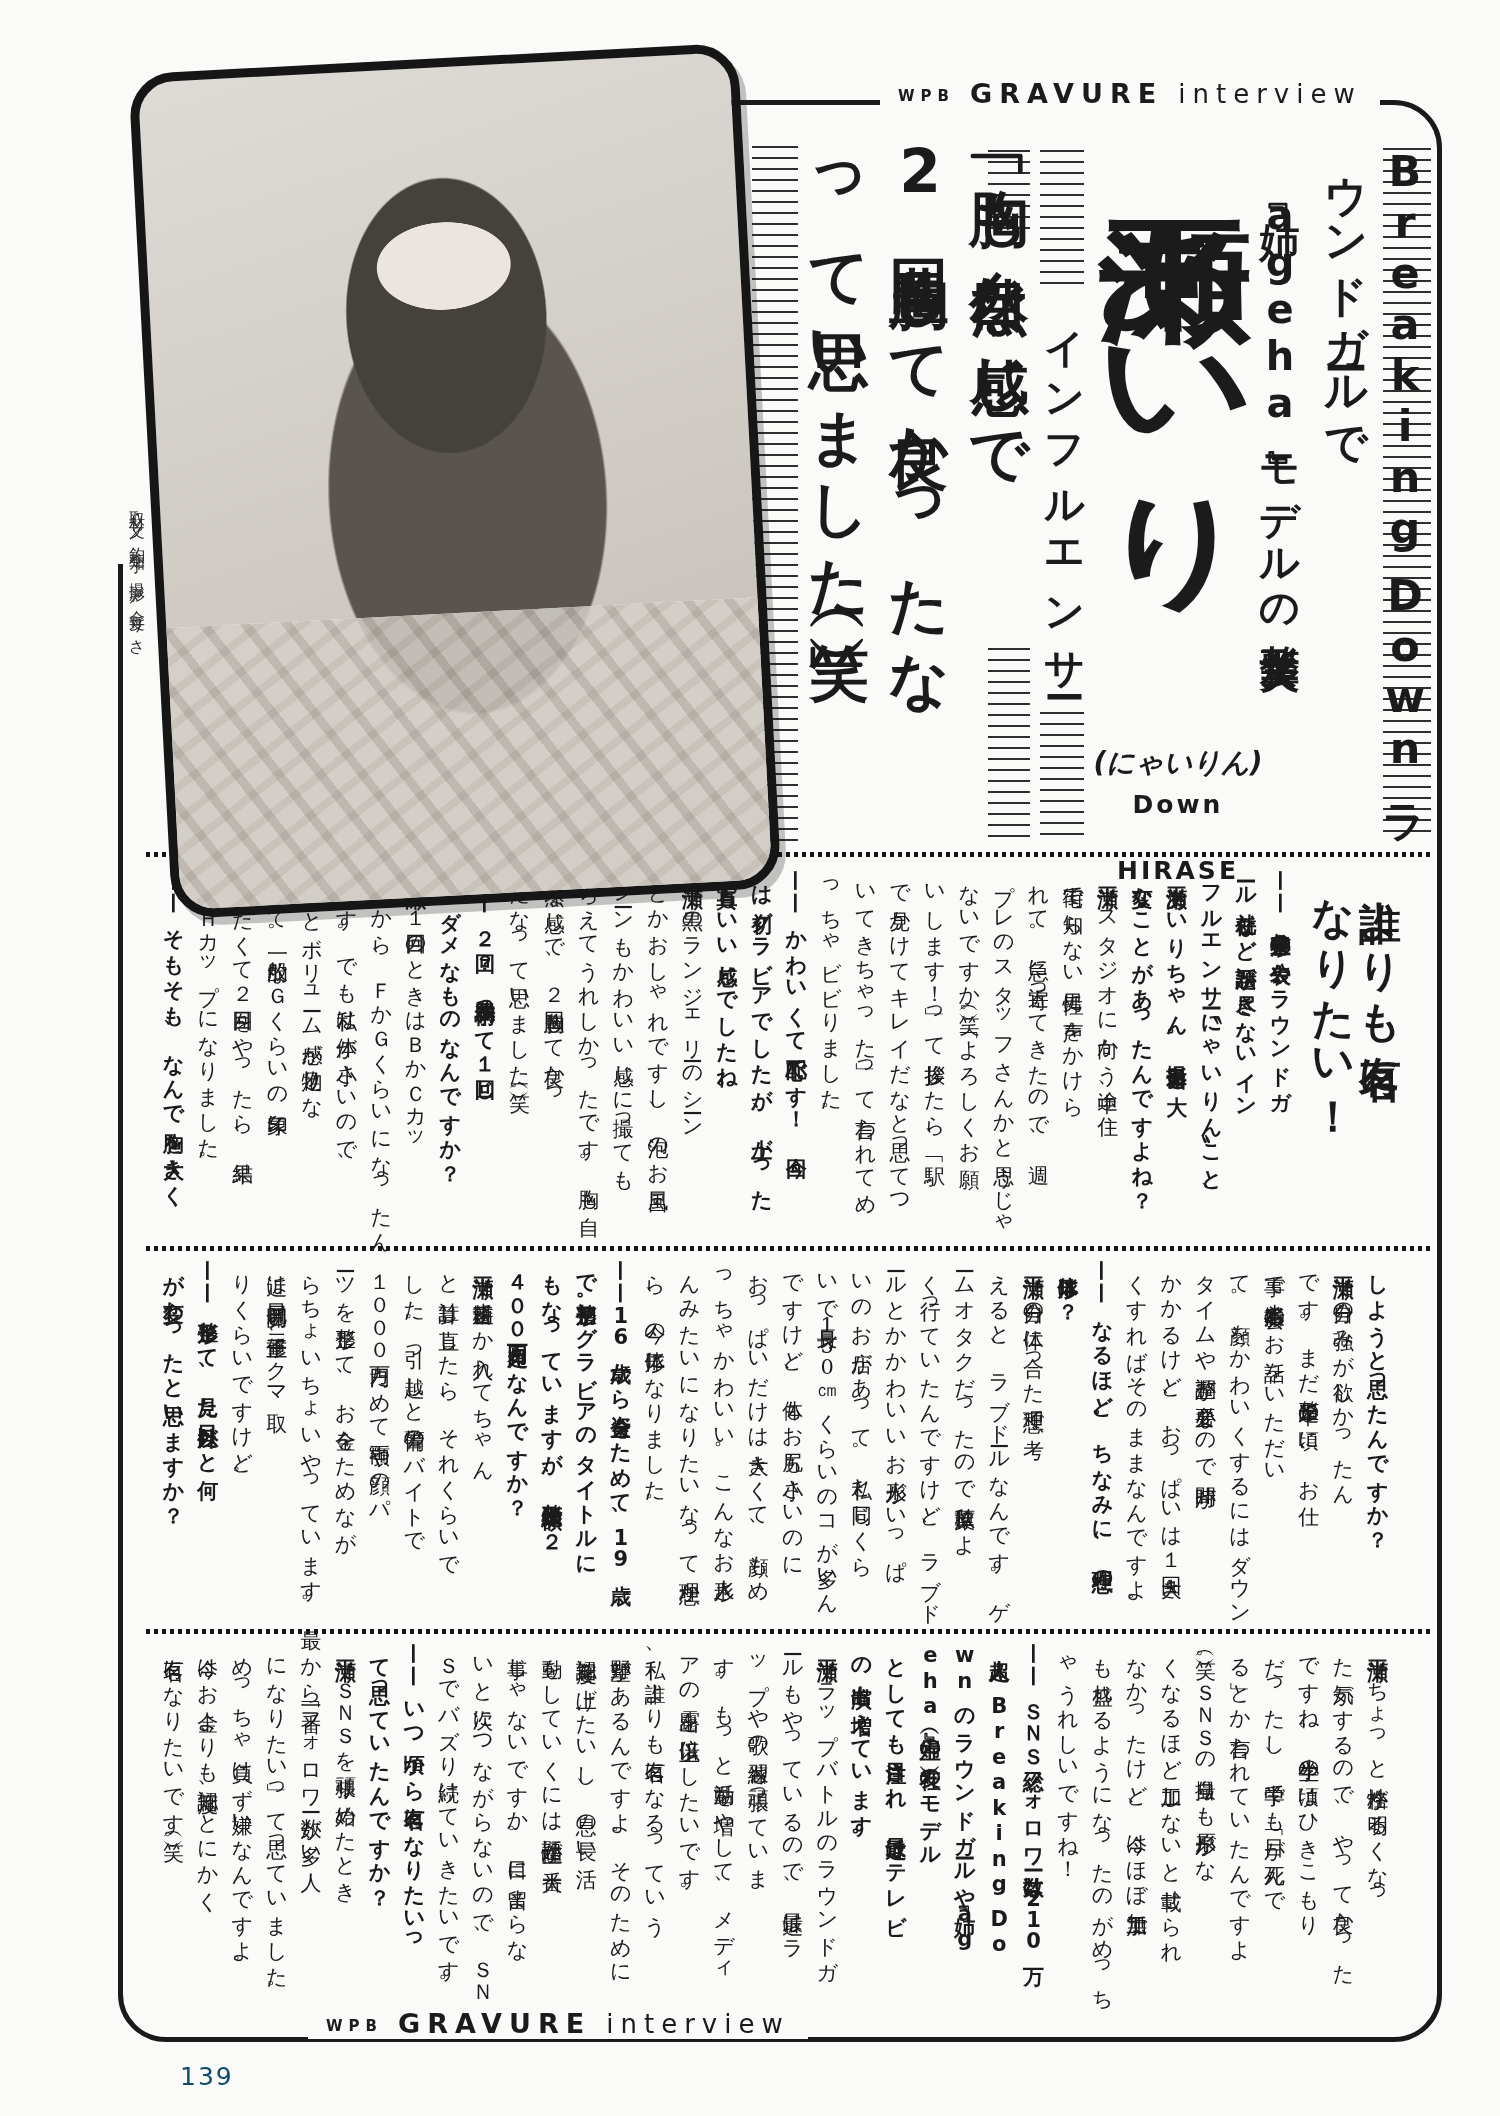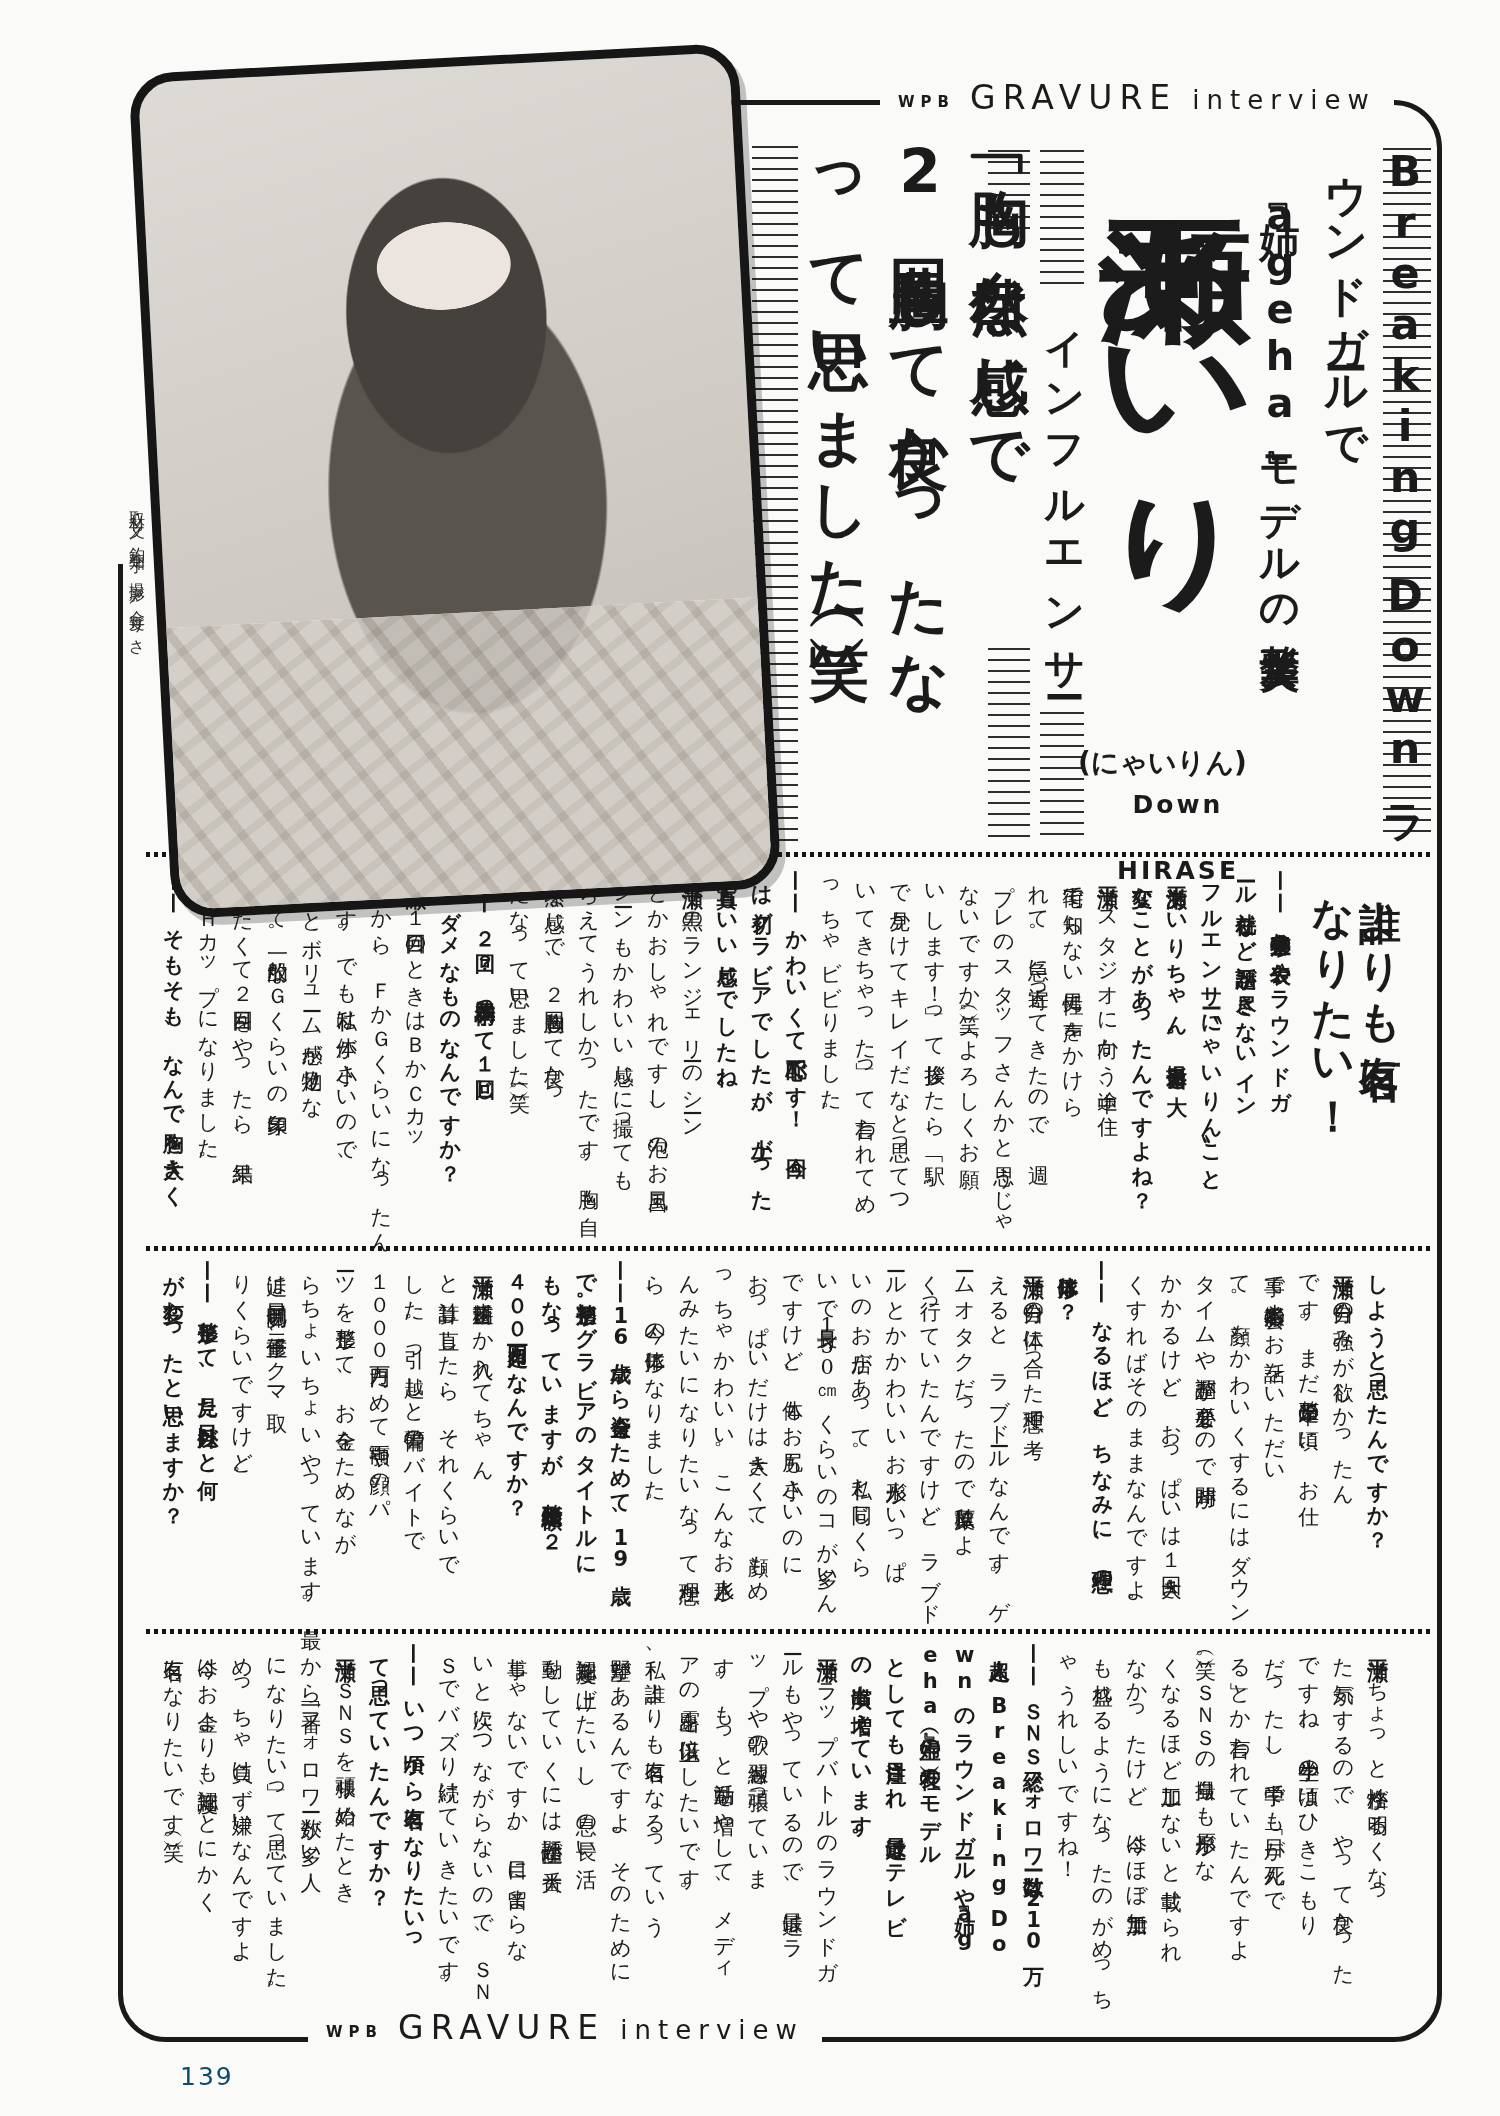--- a/index.html
+++ b/index.html
@@ -3,21 +3,21 @@
 <meta charset="utf-8">
 <style>
   html,body{margin:0;padding:0;background:#e8e8e8;}
   .page{position:relative;width:1500px;height:2116px;margin:0 auto;background:#fafaf8;color:#1b1b1b;overflow:hidden;
         font-family:"DejaVu Serif","Liberation Serif",serif;}
   
   .frame{position:absolute;left:118px;top:100px;width:1314px;height:1932px;border:5px solid #1a1a1a;border-radius:48px;z-index:1;}
   .frame-mask{position:absolute;left:106px;top:90px;width:126px;height:474px;background:#fafaf8;z-index:2;}
   .logo{position:absolute;background:#fafaf8;z-index:6;white-space:nowrap;font-family:"DejaVu Sans","Liberation Sans",sans-serif;padding:0 18px;}
   .logo .brand{font-size:15px;font-weight:800;letter-spacing:6px;vertical-align:2px;}
-  .logo .ttl{font-size:33px;font-weight:400;letter-spacing:7px;margin-left:10px;}
+  .logo .ttl{font-size:27px;font-weight:700;letter-spacing:7px;margin-left:10px;}
   .logo .sub{font-size:26px;font-weight:400;letter-spacing:7px;margin-left:10px;}
   .logo.top{left:880px;top:78px;}
   .logo.bottom{left:308px;top:2008px;}
   
   .hatch{position:absolute;z-index:2;background:repeating-linear-gradient(to bottom,#2e2e2e 0 2px,transparent 2px 11px);}
   
   .photo{position:absolute;left:150px;top:58px;width:592px;height:828px;z-index:4;
          border:9px solid #161616;border-radius:44px;transform:rotate(-3deg);
          box-shadow:6px 8px 0 rgba(25,25,25,.25);
          background:
@@ -33,22 +33,22 @@
   
   .v{writing-mode:vertical-rl;text-orientation:mixed;}
   .lat{text-orientation:upright;}
   .tcy{text-combine-upright:all;}
   
   .kicker{position:absolute;z-index:3;font-weight:800;letter-spacing:1px;font-family:"DejaVu Sans","Liberation Sans",sans-serif;}
   .kicker.k1{left:1318px;top:146px;font-size:43px;height:700px;}
   .kicker.k2{left:1253px;top:190px;font-size:40px;height:560px;}
   .big-name{position:absolute;left:1082px;top:126px;z-index:3;font-size:154px;line-height:192px;font-weight:900;
             font-family:"DejaVu Sans","Liberation Sans",sans-serif;transform:scaleY(.79);transform-origin:top center;letter-spacing:2px;}
-  .name-kana{position:absolute;left:1078px;top:744px;width:200px;text-align:left;z-index:3;
-             font-size:28px;font-weight:800;font-family:"DejaVu Sans","Liberation Sans",sans-serif;}
+  .name-kana{position:absolute;left:1078px;top:744px;width:200px;text-align:center;z-index:3;
+             font-size:28px;font-weight:800;font-family:"DejaVu Sans","Liberation Sans",sans-serif;font-style:italic;}
   .name-en{position:absolute;left:1078px;width:200px;text-align:center;z-index:3;
            font-size:25px;font-weight:800;letter-spacing:3px;font-family:"DejaVu Sans","Liberation Sans",sans-serif;}
   .name-en.first{top:790px;} .name-en.last{top:856px;}
   .role{position:absolute;left:1038px;top:302px;height:420px;z-index:3;font-size:40px;font-weight:800;letter-spacing:8px;
         font-family:"DejaVu Sans","Liberation Sans",sans-serif;}
   .quote{position:absolute;left:800px;top:136px;height:740px;z-index:3;font-size:60px;line-height:80px;letter-spacing:6px;
          font-weight:800;font-family:"DejaVu Sans","Liberation Sans",sans-serif;}
   .quote p{margin:0;}
   
   .credit{position:absolute;left:126px;top:498px;z-index:3;font-size:16px;letter-spacing:4px;color:#2a2a2a;

